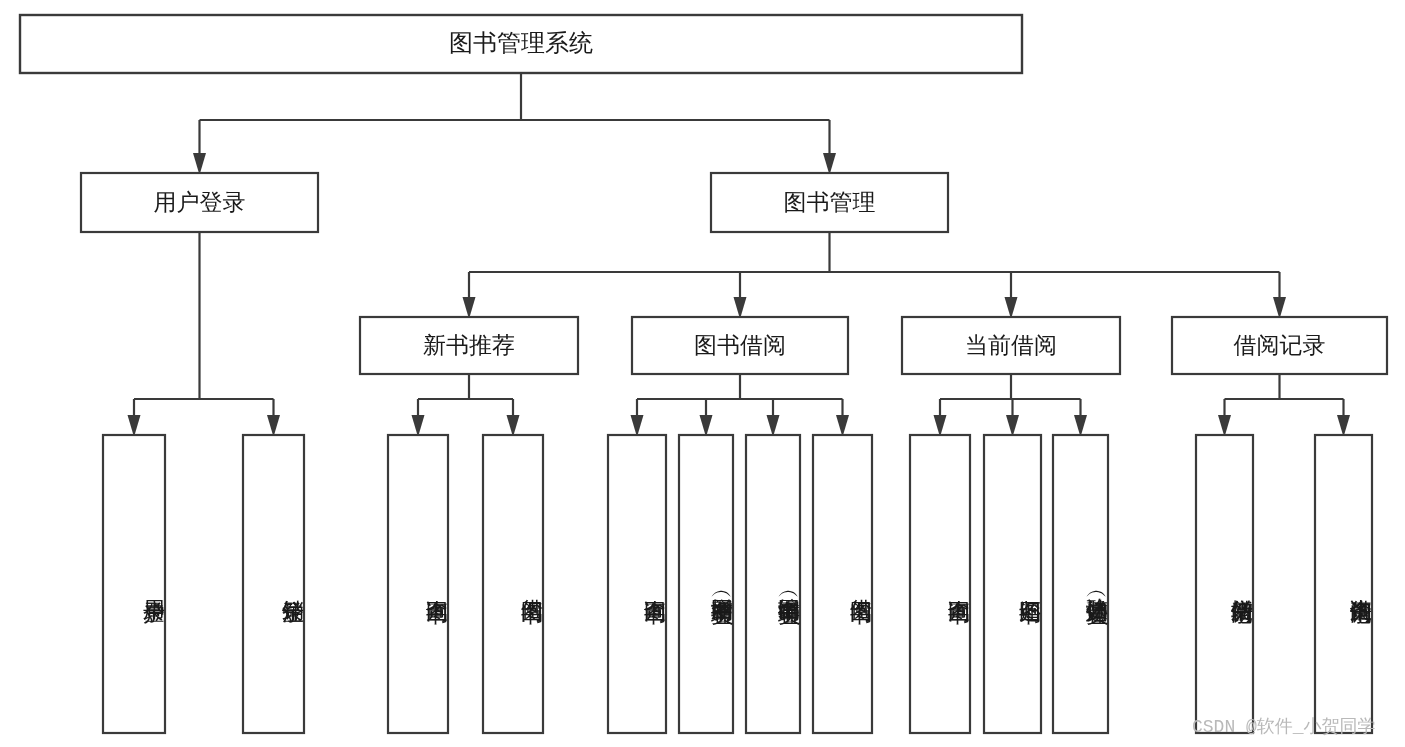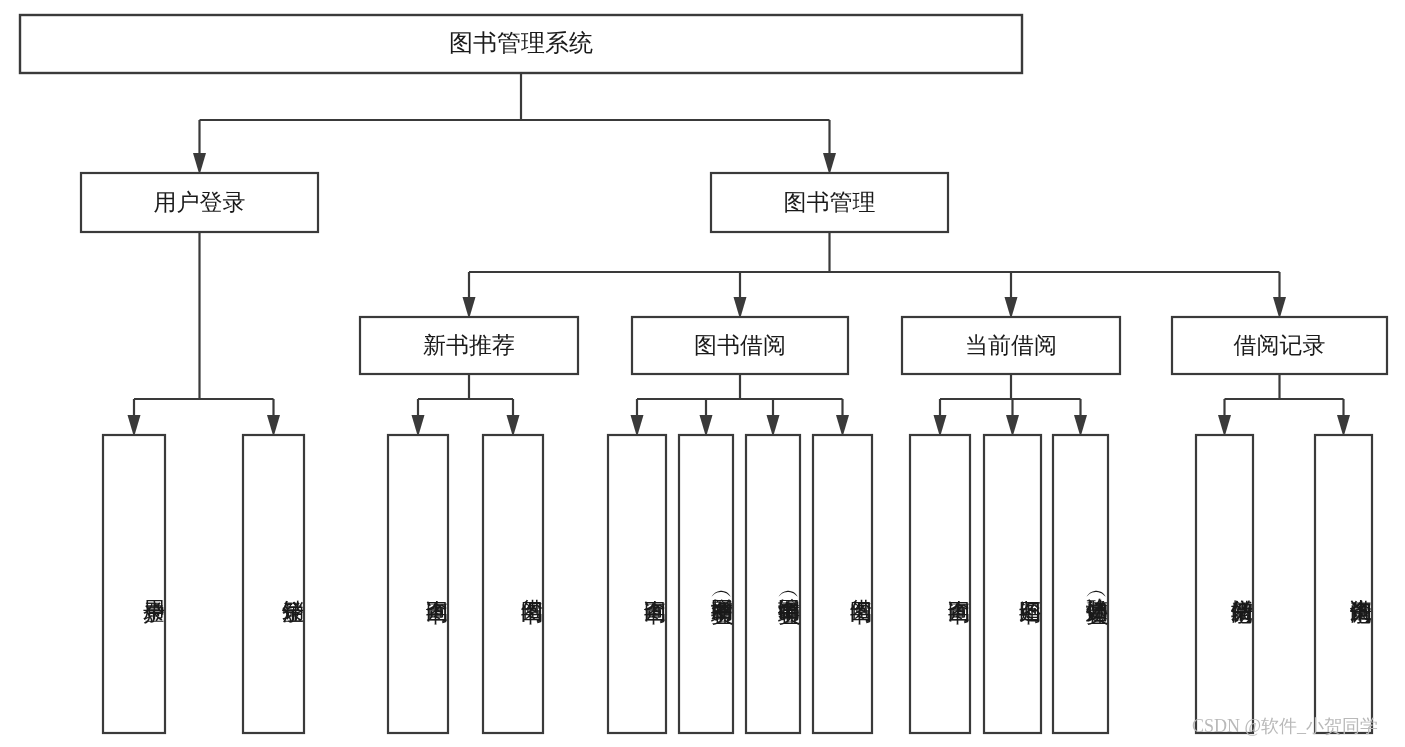--- a/index.html
+++ b/index.html
@@ -71,21 +71,21 @@
     align-items: flex-start;
     justify-content: center;
     white-space: nowrap;
     user-select: none;
     pointer-events: none;
   }
   .watermark {
     position: absolute;
     left: 1192px;
     top: 714px;
-    font-family: Liberation Serif, serif;
+    font-family: Liberation Mono, monospace;
     font-size: 18px;
     color: #b9b9b9;
     white-space: nowrap;
     user-select: none;
   }
 </style>
 </head>
 <body>
 
 <div id="diagram-root">

